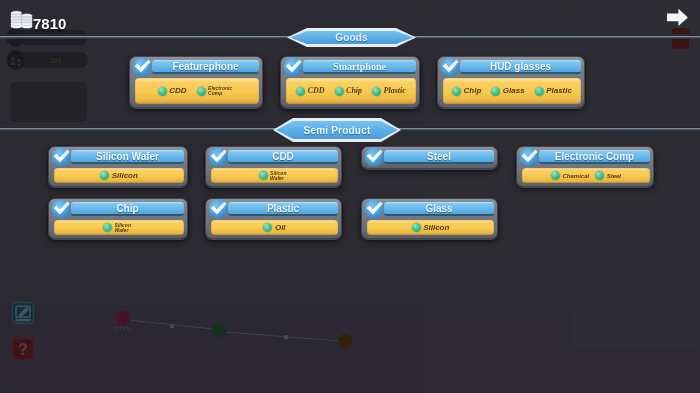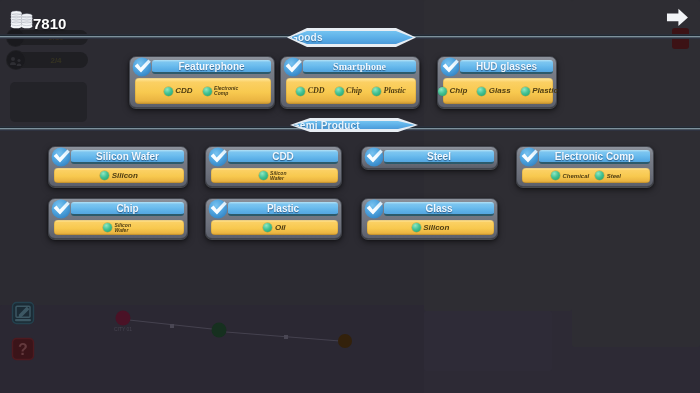--- a/index.html
+++ b/index.html
@@ -18,21 +18,21 @@
   background:linear-gradient(to bottom,#2b2f3a 0,#2b2f3a 20%,#1f2932 20%,#1f2932 40%,#7d909b 40%,#7d909b 60%,#49545f 60%,#49545f 80%,#2e3240 80%,#2e3240 100%)}
 
 .bannerwrap{position:absolute;z-index:12}
 .banner-b{position:absolute;left:0;top:0;right:0;bottom:0;background:#e8eef4;
   -webkit-clip-path:polygon(20px 0,calc(100% - 20px) 0,100% 50%,calc(100% - 20px) 100%,20px 100%,0 50%);
   clip-path:polygon(20px 0,calc(100% - 20px) 0,100% 50%,calc(100% - 20px) 100%,20px 100%,0 50%)}
 .banner-f{position:absolute;left:3px;top:3px;right:3px;bottom:3px;
   background:linear-gradient(to bottom,#74c3f0 0,#5fb2e9 45%,#4b9bda 100%);
   -webkit-clip-path:polygon(17px 0,calc(100% - 17px) 0,100% 50%,calc(100% - 17px) 100%,17px 100%,0 50%);
   clip-path:polygon(17px 0,calc(100% - 17px) 0,100% 50%,calc(100% - 17px) 100%,17px 100%,0 50%);
-  display:flex;align-items:center;}
+  display:flex;align-items:center;justify-content:center}
 .banner-label{color:#e9f6ff;font-size:10px;font-weight:bold;letter-spacing:.2px;text-shadow:0 1px 1px rgba(18,58,96,.6)}
 
 .card{position:absolute;border-radius:7px;padding:2px 3px 3px 5px;z-index:20;
   background:linear-gradient(to bottom,#8d929c 0,#7a7f89 22%,#6b6f7a 70%,#5b5f6a 100%);
   border:1px solid #42454d;
   box-shadow:0 1px 0 rgba(175,182,192,.35),0 3px 6px rgba(0,0,0,.55),0 1px 2px rgba(0,0,0,.5)}
 .card-head{position:relative;height:16px}
 .tick{position:absolute;left:-3px;top:-2px;width:19px;height:19px;z-index:3}
 .title{position:absolute;left:17px;right:0;top:1px;height:14px;border-radius:3px;
   display:flex;align-items:center;justify-content:center;
@@ -155,27 +155,27 @@
 
   <div id="content">
       <div class="divider" style="top: 34px;"></div>
       <div class="bannerwrap" style="left: 287px; top: 28px; width: 129px; height: 19px;">
         <div class="banner-b"></div>
   <div class="banner-f">
           <span class="banner-label">Goods</span>
         </div>
       </div>
       <div class="divider" style="top: 126px;"></div>
-      <div class="bannerwrap" style="left: 290px; top: 118px; width: 128px; height: 14px;">
+      <div class="bannerwrap" style="left: 273px; top: 118px; width: 128px; height: 24px;">
         <div class="banner-b"></div>
   <div class="banner-f">
           <span class="banner-label">Semi Product</span>
         </div>
       </div>
-      <div class="card" style="left: 129px; top: 56px; width: 146px;">
+      <div class="card" style="left: 129px; top: 56px; width: 134px;">
         <div class="card-head">
       <span class="tick"><svg width="20" height="20" viewBox="0 0 20 20">
  <defs>
   <radialGradient id="cg" cx="40%" cy="32%" r="72%">
     <stop offset="0" stop-color="#79c3f0"></stop>
                   <stop offset="55%" stop-color="#4ea3de"></stop>
                   <stop offset="100%" stop-color="#3585c4"></stop>
   </radialGradient>
   <linearGradient id="ck" x1="0" y1="1" x2="1" y2="0">
     <stop offset="0" stop-color="#ffffff"></stop>
@@ -228,21 +228,21 @@
           <div class="ing">
       <span class="dot"></span>
       <span class="nm">Chip</span>
           </div>
           <div class="ing">
       <span class="dot"></span>
       <span class="nm">Plastic</span>
           </div>
         </div>
       </div>
-      <div class="card" style="left: 437px; top: 56px; width: 120px;">
+      <div class="card" style="left: 437px; top: 56px; width: 148px;">
         <div class="card-head">
       <span class="tick"><svg width="20" height="20" viewBox="0 0 20 20">
  <defs>
   <radialGradient id="cg" cx="40%" cy="32%" r="72%">
     <stop offset="0" stop-color="#79c3f0"></stop>
                   <stop offset="55%" stop-color="#4ea3de"></stop>
                   <stop offset="100%" stop-color="#3585c4"></stop>
   </radialGradient>
   <linearGradient id="ck" x1="0" y1="1" x2="1" y2="0">
     <stop offset="0" stop-color="#ffffff"></stop>

